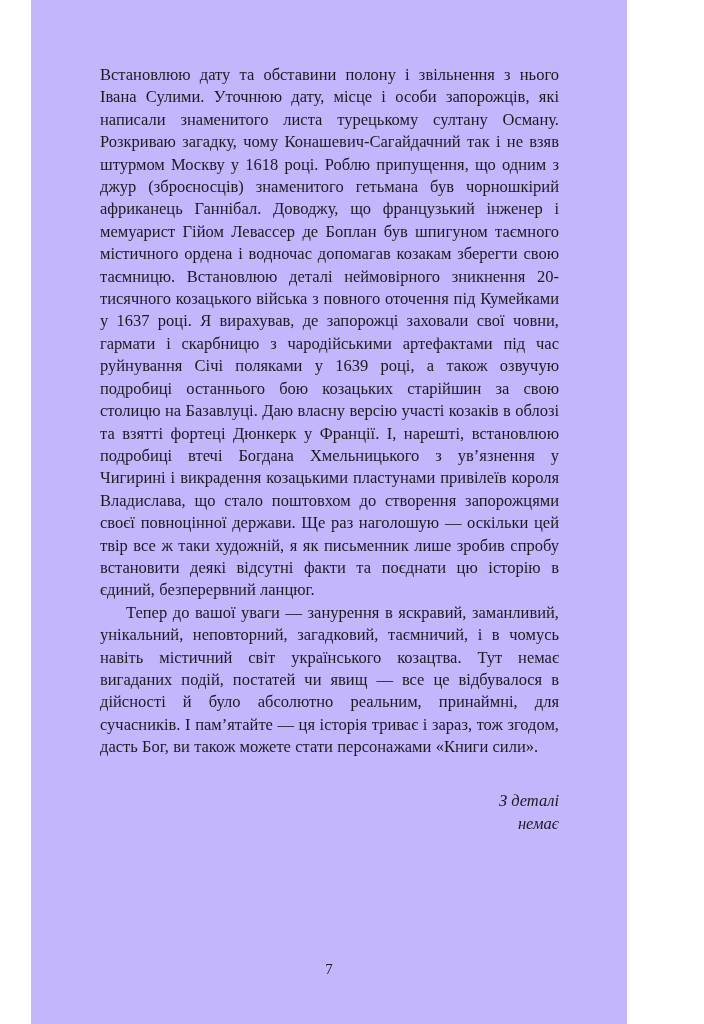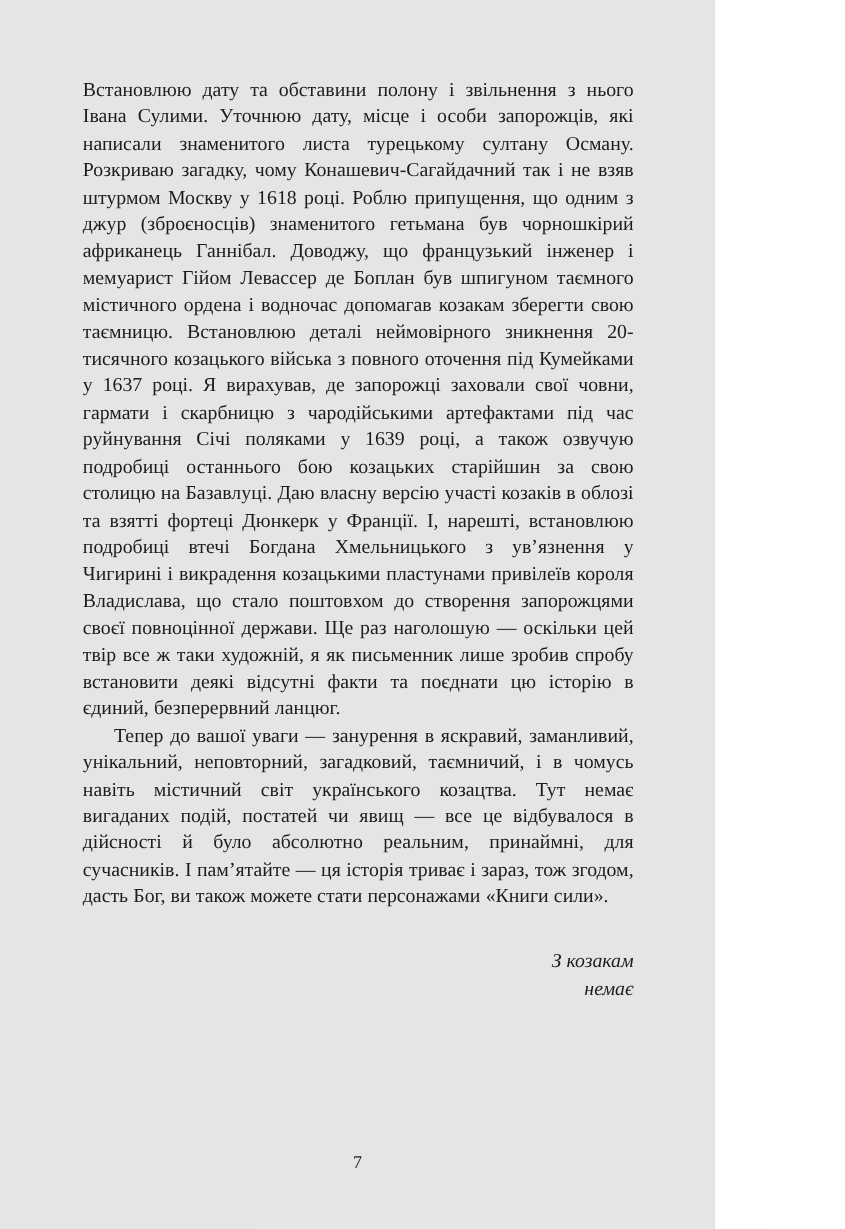--- a/index.html
+++ b/index.html
@@ -11,21 +11,22 @@
   body {
     font-family: "Liberation Serif", "DejaVu Serif", serif;
     color: #1c1c1c;
     position: relative;
     overflow: hidden;
   }
   .page {
     position: relative;
     width: 596px;
     height: 1024px;
-    background: #e5e5e5;
+    background: #c4b5fd;
+    margin-left: 31px;
   }
   .text-block {
     position: absolute;
     left: 69px;
     right: 68px;
     top: 64px;
   }
   .para {
     font-size: 16.5px;
     line-height: 22.4px;
@@ -58,18 +59,18 @@
   }
 </style>
 </head>
 <body>
 
 <div class="page">
   <div class="text-block">
     <p class="para no-indent">Встановлюю дату та обставини полону і звільнення з нього Івана Сулими. Уточнюю дату, місце і особи запорожців, які написали знаменитого листа турецькому султану Осману. Розкриваю загадку, чому Конашевич-Сагайдачний так і не взяв штурмом Москву у 1618 році. Роблю припущення, що одним з джур (зброєносців) знаменитого гетьмана був чорношкірий африканець Ганнібал. Доводжу, що французький інженер і мемуарист Гійом Левассер де Боплан був шпигуном таємного містичного ордена і водночас допомагав козакам зберегти свою таємницю. Встановлюю деталі неймовірного зникнення 20-тисячного козацького війська з повного оточення під Кумейками у 1637 році. Я вирахував, де запорожці заховали свої човни, гармати і скарбницю з чародійськими артефактами під час руйнування Січі поляками у 1639 році, а також озвучую подробиці останнього бою козацьких старійшин за свою столицю на Базавлуці. Даю власну версію участі козаків в облозі та взятті фортеці Дюнкерк у Франції. І, нарешті, встановлюю подробиці втечі Богдана Хмельницького з ув’язнення у Чигирині і викрадення козацькими пластунами привілеїв короля Владислава, що стало поштовхом до створення запорожцями своєї повноцінної держави. Ще раз наголошую — оскільки цей твір все ж таки художній, я як письменник лише зробив спробу встановити деякі відсутні факти та поєднати цю історію в єдиний, безперервний ланцюг.</p>
     <p class="para">Тепер до вашої уваги — занурення в яскравий, заманливий, унікальний, неповторний, загадковий, таємничий, і в чомусь навіть містичний світ українського козацтва. Тут немає вигаданих подій, постатей чи явищ — все це відбувалося в дійсності й було абсолютно реальним, принаймні, для сучасників. І пам’ятайте — ця історія триває і зараз, тож згодом, дасть Бог, ви також можете стати персонажами «Книги сили».</p>
     <div class="signature">
-      <div>З козакам</div>
+      <div>З деталі</div>
       <div>немає</div>
     </div>
   </div>
   <div class="page-number">7</div>
 </div>
 
 </body></html>

